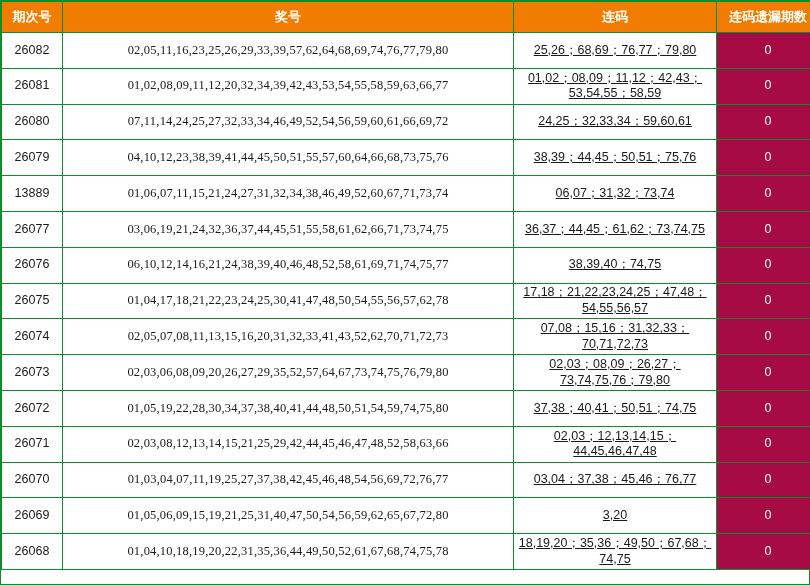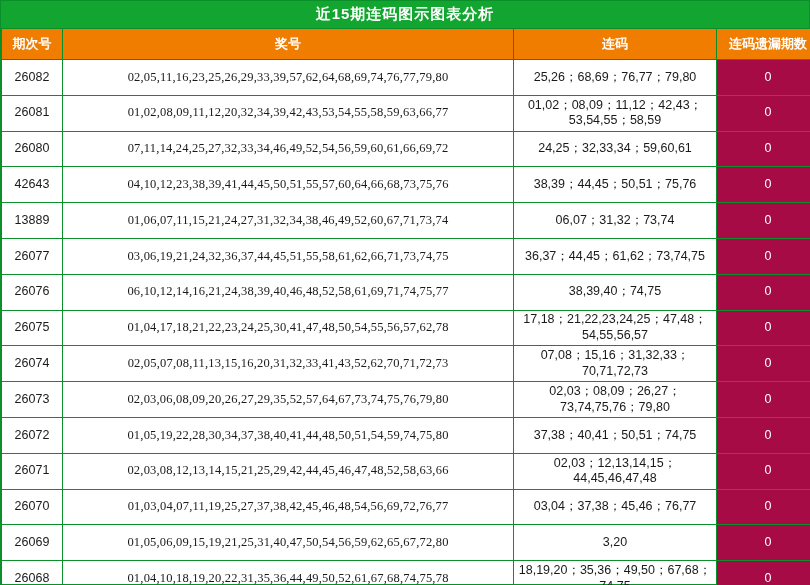--- a/index.html
+++ b/index.html
@@ -51,37 +51,36 @@
     font-size: 13px;
     border-color: #0a8f2a;
   }
   tbody td {
     height: 32.8px;
     line-height: 1.25;
     margin-left: 20px;
   }
   td.col-issue { width: 58px; font-size: 12.5px; }
   td.col-numbers { width: 448px; font-size: 12.5px; letter-spacing: .2px; font-family: Liberation Serif, serif; }
-  td.col-lian { width: 200px; font-size: 12.5px; }
+  td.col-lian { width: 200px; font-size: 12.5px; text-decoration: underline; }
   td.col-miss {
     width: 100px;
     background: #a60b46;
     color: #ffffff;
     font-size: 12.5px;
   }
   th.col-issue { width: 58px; }
   th.col-numbers { width: 448px; }
   th.col-lian { width: 200px; }
   th.col-miss { width: 100px; }
 </style>
 </head>
 <body>
 
 <div class="wrap">
-  <div class="title-bar">近15期连码图示图表分析</div>
   <table>
     <thead>
       <tr>
         <th class="col-issue">期次号</th>
         <th class="col-numbers">奖号</th>
         <th class="col-lian">连码</th>
         <th class="col-miss">连码遗漏期数</th>
       </tr>
     </thead>
     <tbody>
@@ -97,21 +96,21 @@
         <td class="col-lian">01,02；08,09；11,12；42,43；53,54,55；58,59</td>
         <td class="col-miss">0</td>
       </tr>
       <tr>
         <td class="col-issue">26080</td>
         <td class="col-numbers">07,11,14,24,25,27,32,33,34,46,49,52,54,56,59,60,61,66,69,72</td>
         <td class="col-lian">24,25；32,33,34；59,60,61</td>
         <td class="col-miss">0</td>
       </tr>
       <tr>
-        <td class="col-issue">42643</td>
+        <td class="col-issue">26079</td>
         <td class="col-numbers">04,10,12,23,38,39,41,44,45,50,51,55,57,60,64,66,68,73,75,76</td>
         <td class="col-lian">38,39；44,45；50,51；75,76</td>
         <td class="col-miss">0</td>
       </tr>
       <tr>
         <td class="col-issue">13889</td>
         <td class="col-numbers">01,06,07,11,15,21,24,27,31,32,34,38,46,49,52,60,67,71,73,74</td>
         <td class="col-lian">06,07；31,32；73,74</td>
         <td class="col-miss">0</td>
       </tr>

